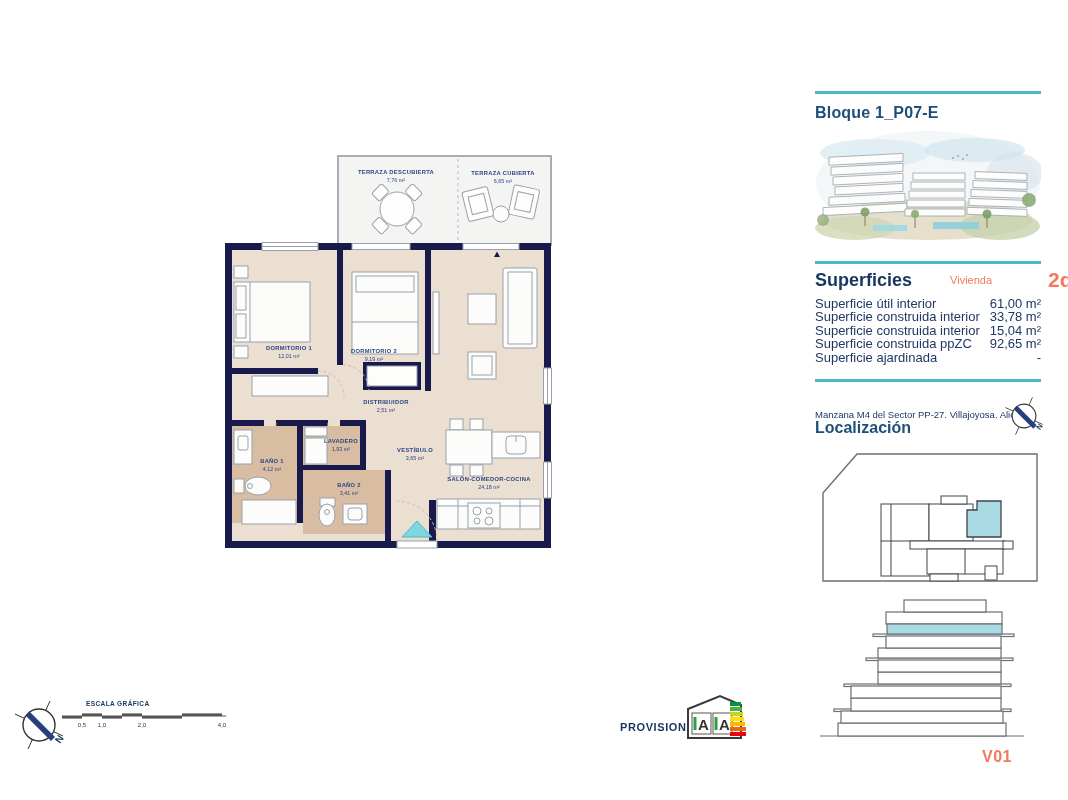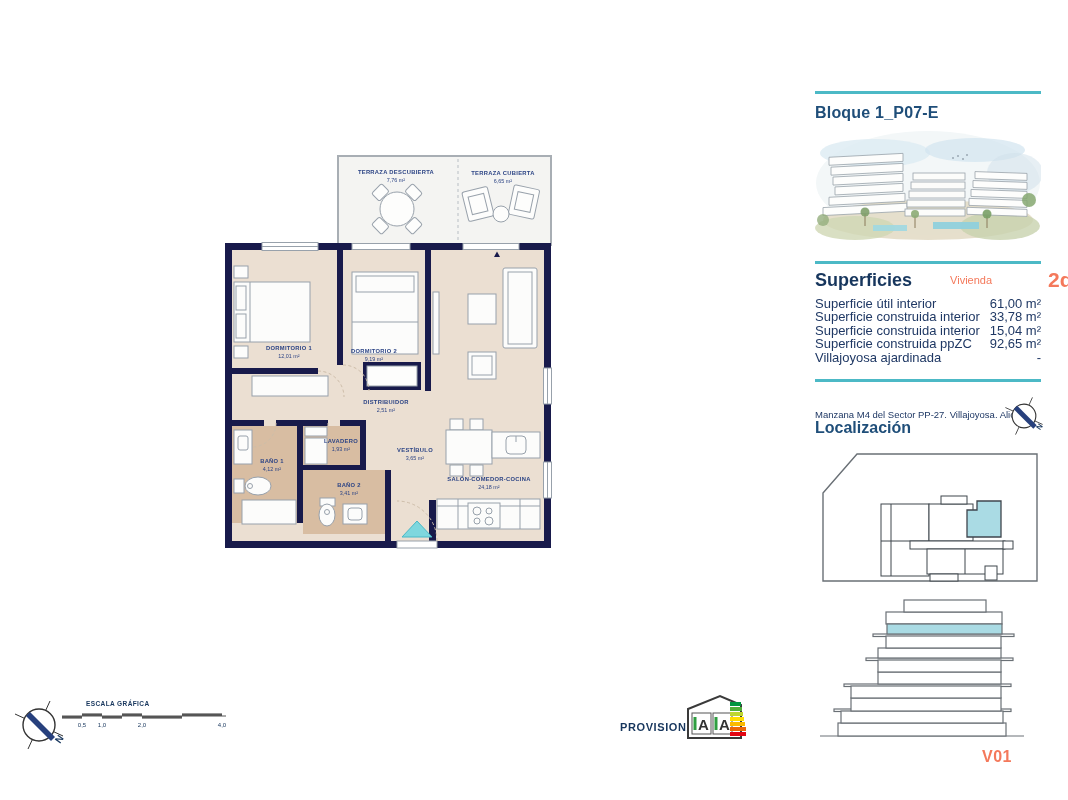--- a/index.html
+++ b/index.html
@@ -287,21 +287,21 @@
     </div>
     <div class="sup-row">
       <span class="lbl">Superficie construida interior</span>
       <span class="val">15,04 m²</span>
     </div>
     <div class="sup-row">
       <span class="lbl">Superficie construida ppZC</span>
       <span class="val">92,65 m²</span>
     </div>
     <div class="sup-row">
-      <span class="lbl">Villajoyosa ajardinada</span>
+      <span class="lbl">Superficie ajardinada</span>
       <span class="val">-</span>
     </div>
   </div>
 
   <div class="rule" style="left:815px;top:379px;width:226px;"></div>
   <div class="loc-head">Localización</div>
   <div class="loc-addr">Manzana M4 del Sector PP-27. Villajoyosa. Alicante</div>
 
   <svg class="abs" style="left:1002px;top:394px;" width="44" height="44" viewBox="-26 -26 52 52">
     <line x1="-22" y1="-10" x2="22" y2="10" stroke="#333" stroke-width="1"></line>

